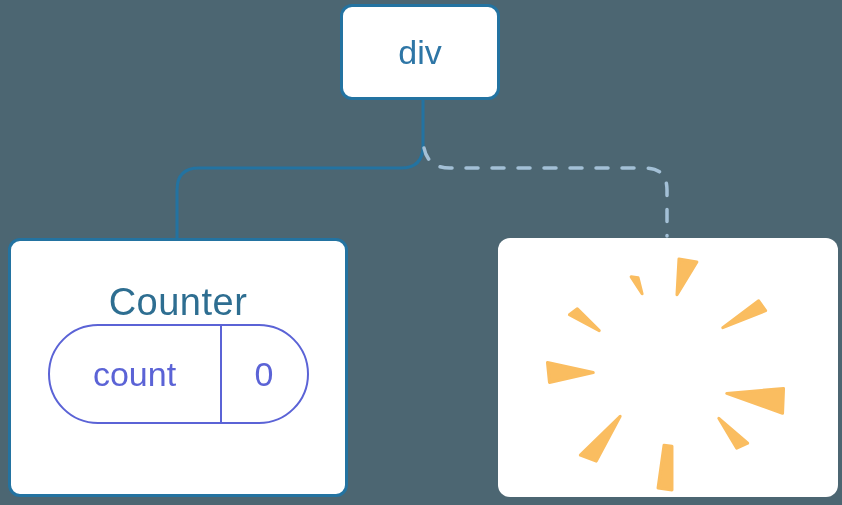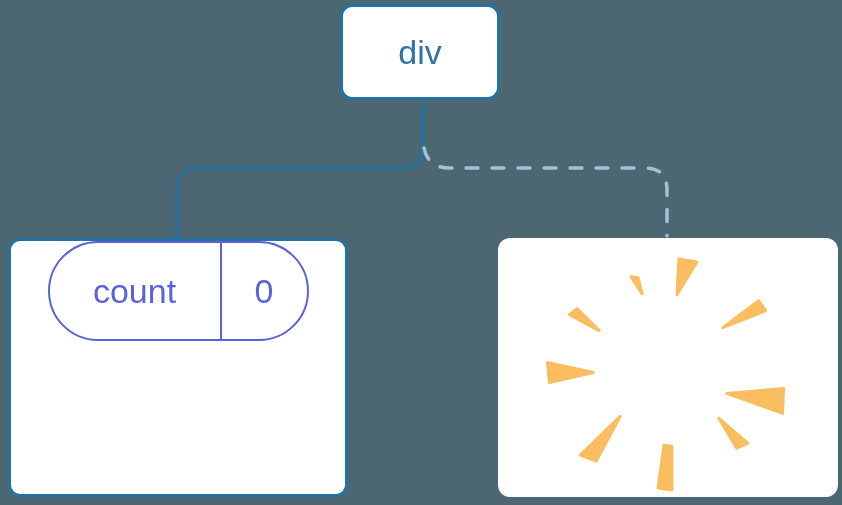--- a/index.html
+++ b/index.html
@@ -123,20 +123,21 @@
   <svg class="connectors" viewBox="0 0 842 505" aria-hidden="true">
     <path class="solid" d="M423,100 V146 Q423,168 401,168 H199 Q177,168 177,190 V238"></path>
     <path class="dashed" d="M424,148 Q428,168 450,168 H645 Q667,168 667,190 V236"></path>
   </svg>
 
   <div class="node-root">
     <span>div</span>
   </div>
 
   <div class="card counter-card">
+    <div class="counter-title">Counter</div>
     <div class="state-pill">
       <div class="state-key">count</div>
       <div class="state-value">0</div>
     </div>
   </div>
 
   <div class="card poof-card">
     <svg class="poof" viewBox="0 0 340 260" aria-hidden="true">
       <polygon class="ray" points="181,21 199,24 179,57"></polygon>
       <polygon class="ray" points="133,39 140,40 144,56"></polygon>

